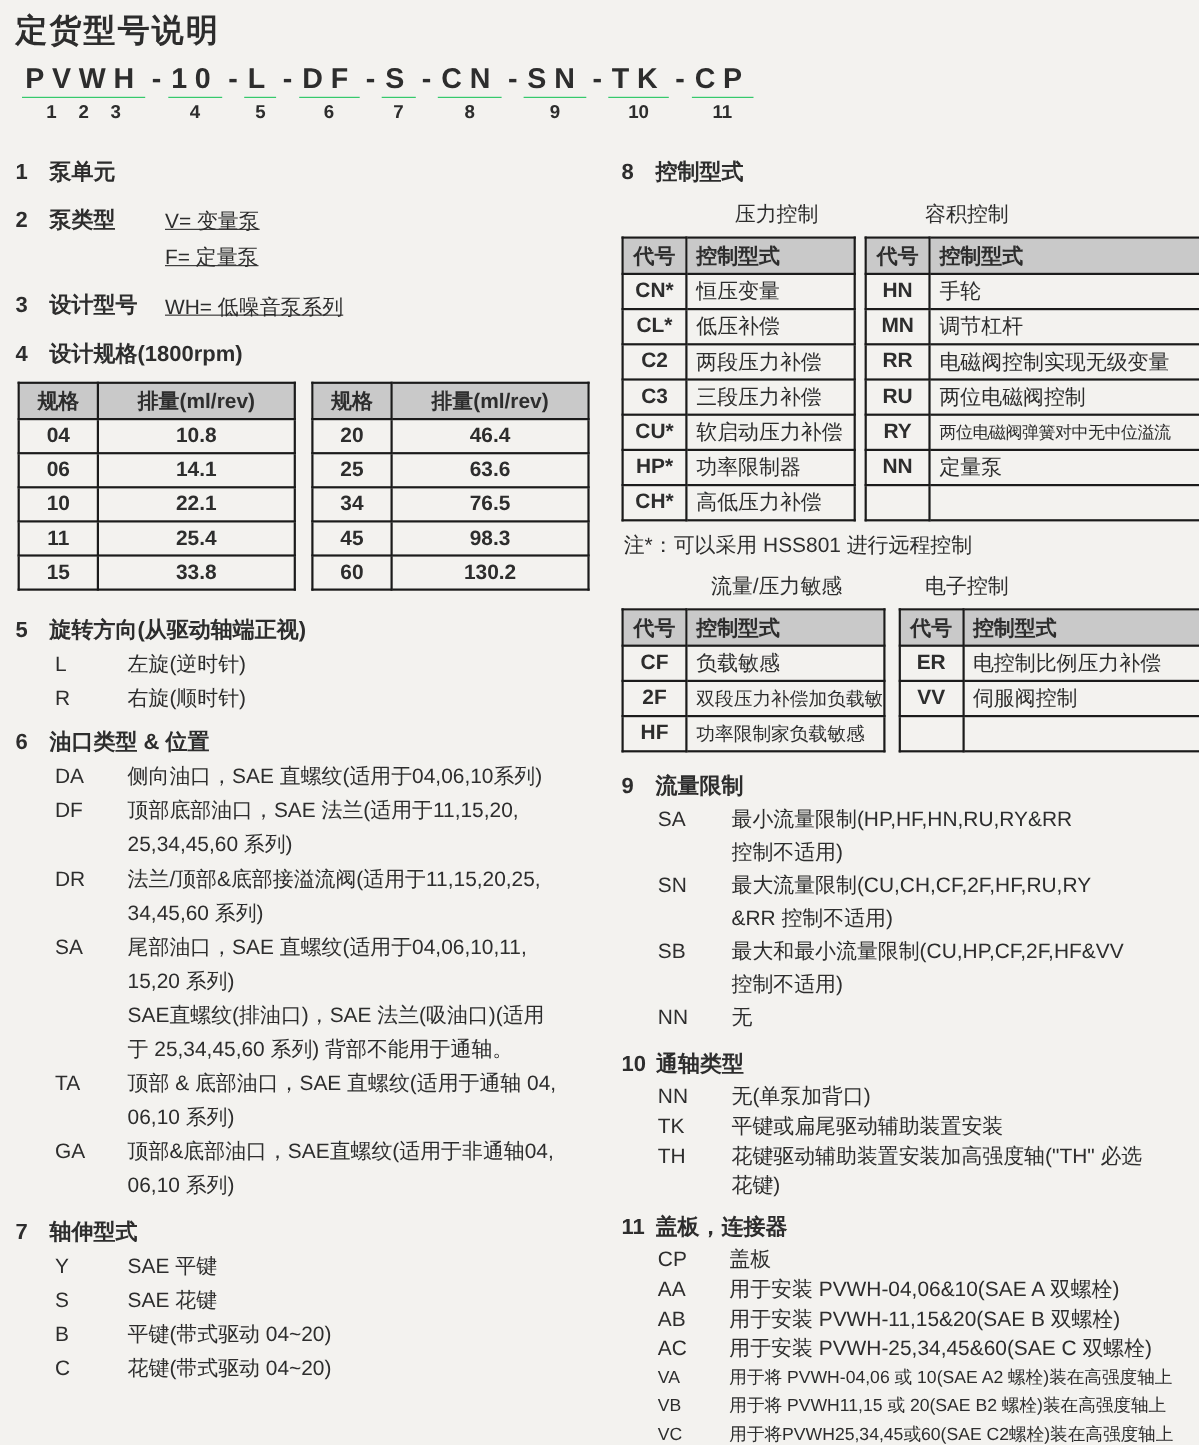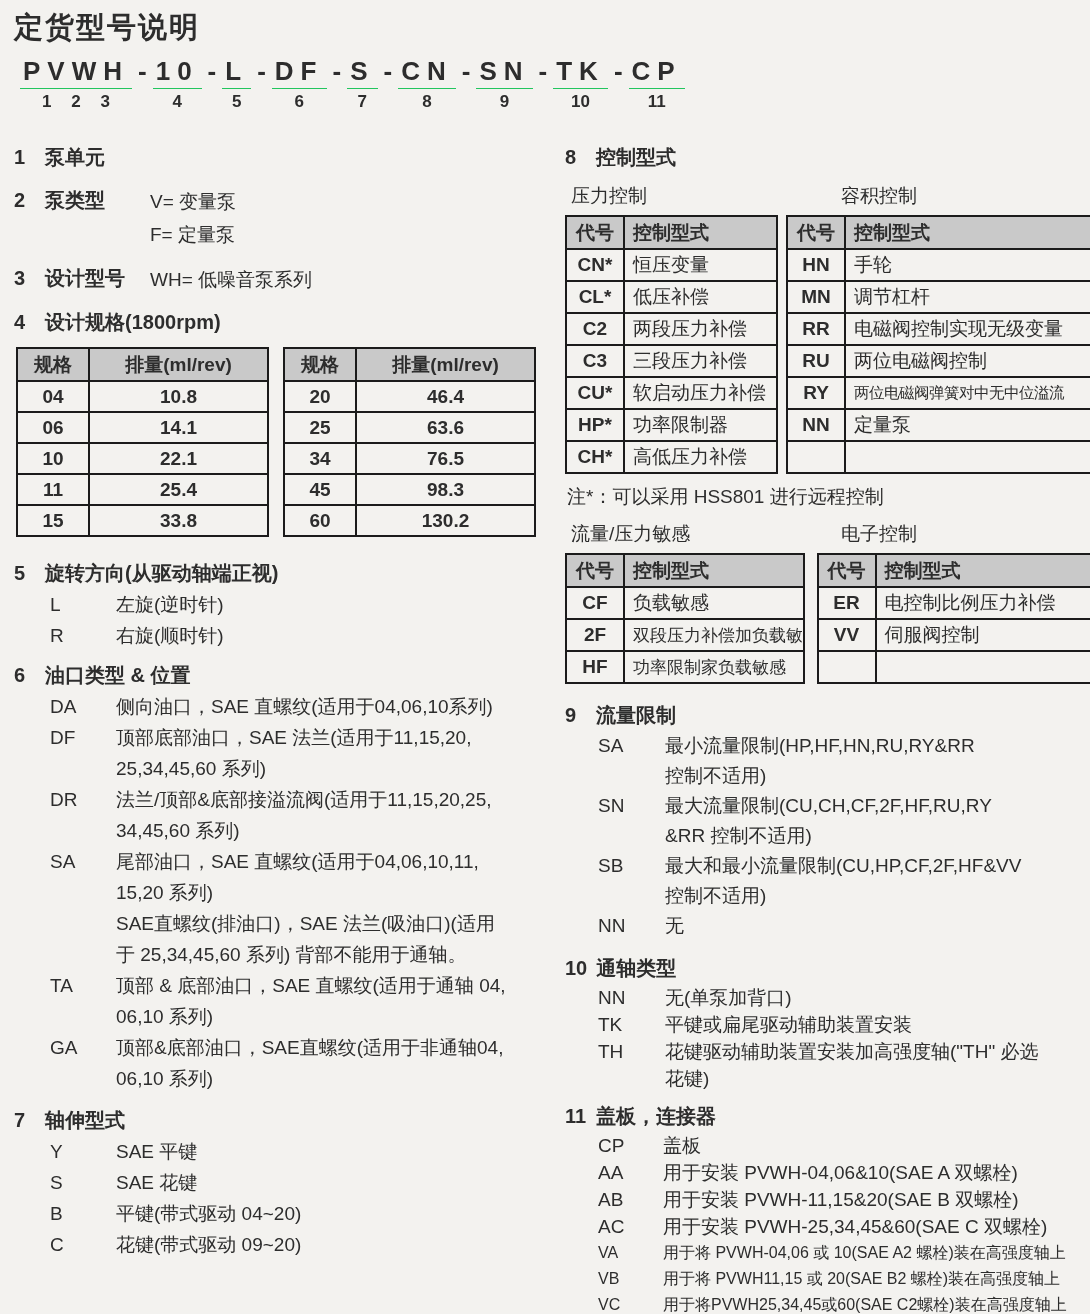--- a/index.html
+++ b/index.html
@@ -15,21 +15,21 @@
   .cn{font-size:17px;font-weight:bold;line-height:20px;margin-top:3px;text-align:center;}
   .spread{word-spacing:15px;}
   .cd{font-size:26px;font-weight:bold;line-height:30px;margin:0 6px;}
   
   .col-left{position:absolute;left:14px;top:138px;width:540px;}
   .col-right{position:absolute;left:565px;top:138px;width:530px;}
   
   .sh{display:flex;align-items:baseline;font-weight:bold;font-size:20px;line-height:31px;position:relative;}
   .sh .n{min-width:22px;margin-right:9px;}
   .inline-lines{position:absolute;left:136px;top:0;font-weight:normal;font-size:19px;}
-  .inline-lines .ln{line-height:33px;}
+  .inline-lines .ln{line-height:33px;text-decoration:underline;}
   
   .def{display:flex;font-size:19px;line-height:31px;margin-left:36px;}
   .def .c{flex:0 0 66px;font-weight:500;}
   .def .d{flex:1;}
   .ln{display:block;}
   
   .s1{margin-top:4px;}
   .s2{margin-top:12px;height:68px;}
   .s3{margin-top:10px;}
   .s4{margin-top:13px;}
@@ -51,21 +51,21 @@
   .ctrl td:last-child{padding-left:8px;font-weight:500;border-radius:11px;}
   .ctrl-p{width:222px;}
   .ctrl-v{width:322px;}
   .ctrl-f{width:258px;}
   .ctrl-e{width:300px;}
   .pair1{display:flex;gap:8px;margin-top:4px;}
   .pair2{display:flex;gap:12px;margin-top:4px;}
   .tight{font-size:15.5px !important;letter-spacing:-0.5px;}
   .mid{font-size:17px !important;}
   .lblrow{display:flex;font-size:19px;font-weight:500;line-height:30px;margin-top:8px;}
-  .lbl1{width:270px;padding-left:6px;}
+  .lbl1{width:270px;padding-left:6px;text-align:center;}
   .note{font-size:19px;line-height:28px;margin:9px 0 0 2px;font-weight:500;}
   
   .s8{margin-top:4px;}
   .s9{margin-top:16px;}
   .s9 .def{margin-left:33px;line-height:30px;}
   .s9 .def .c{flex:0 0 67px;}
   .s10{margin-top:12px;}
   .s10 .def{margin-left:33px;line-height:27px;}
   .s10 .def .c{flex:0 0 67px;}
   .s11{margin-top:9px;}
@@ -303,21 +303,21 @@
       </div>
       <div class="def">
         <span class="c">B</span>
         <span class="d">
             <span class="ln">平键(带式驱动 04~20)</span>
           </span>
       </div>
       <div class="def">
         <span class="c">C</span>
         <span class="d">
-            <span class="ln">花键(带式驱动 09~20)</span>
+            <span class="ln">花键(带式驱动 04~20)</span>
           </span>
       </div>
     </div>
 
   </div>
 
   <div class="col-right">
 
     <div class="s8">
       <div class="sh">

